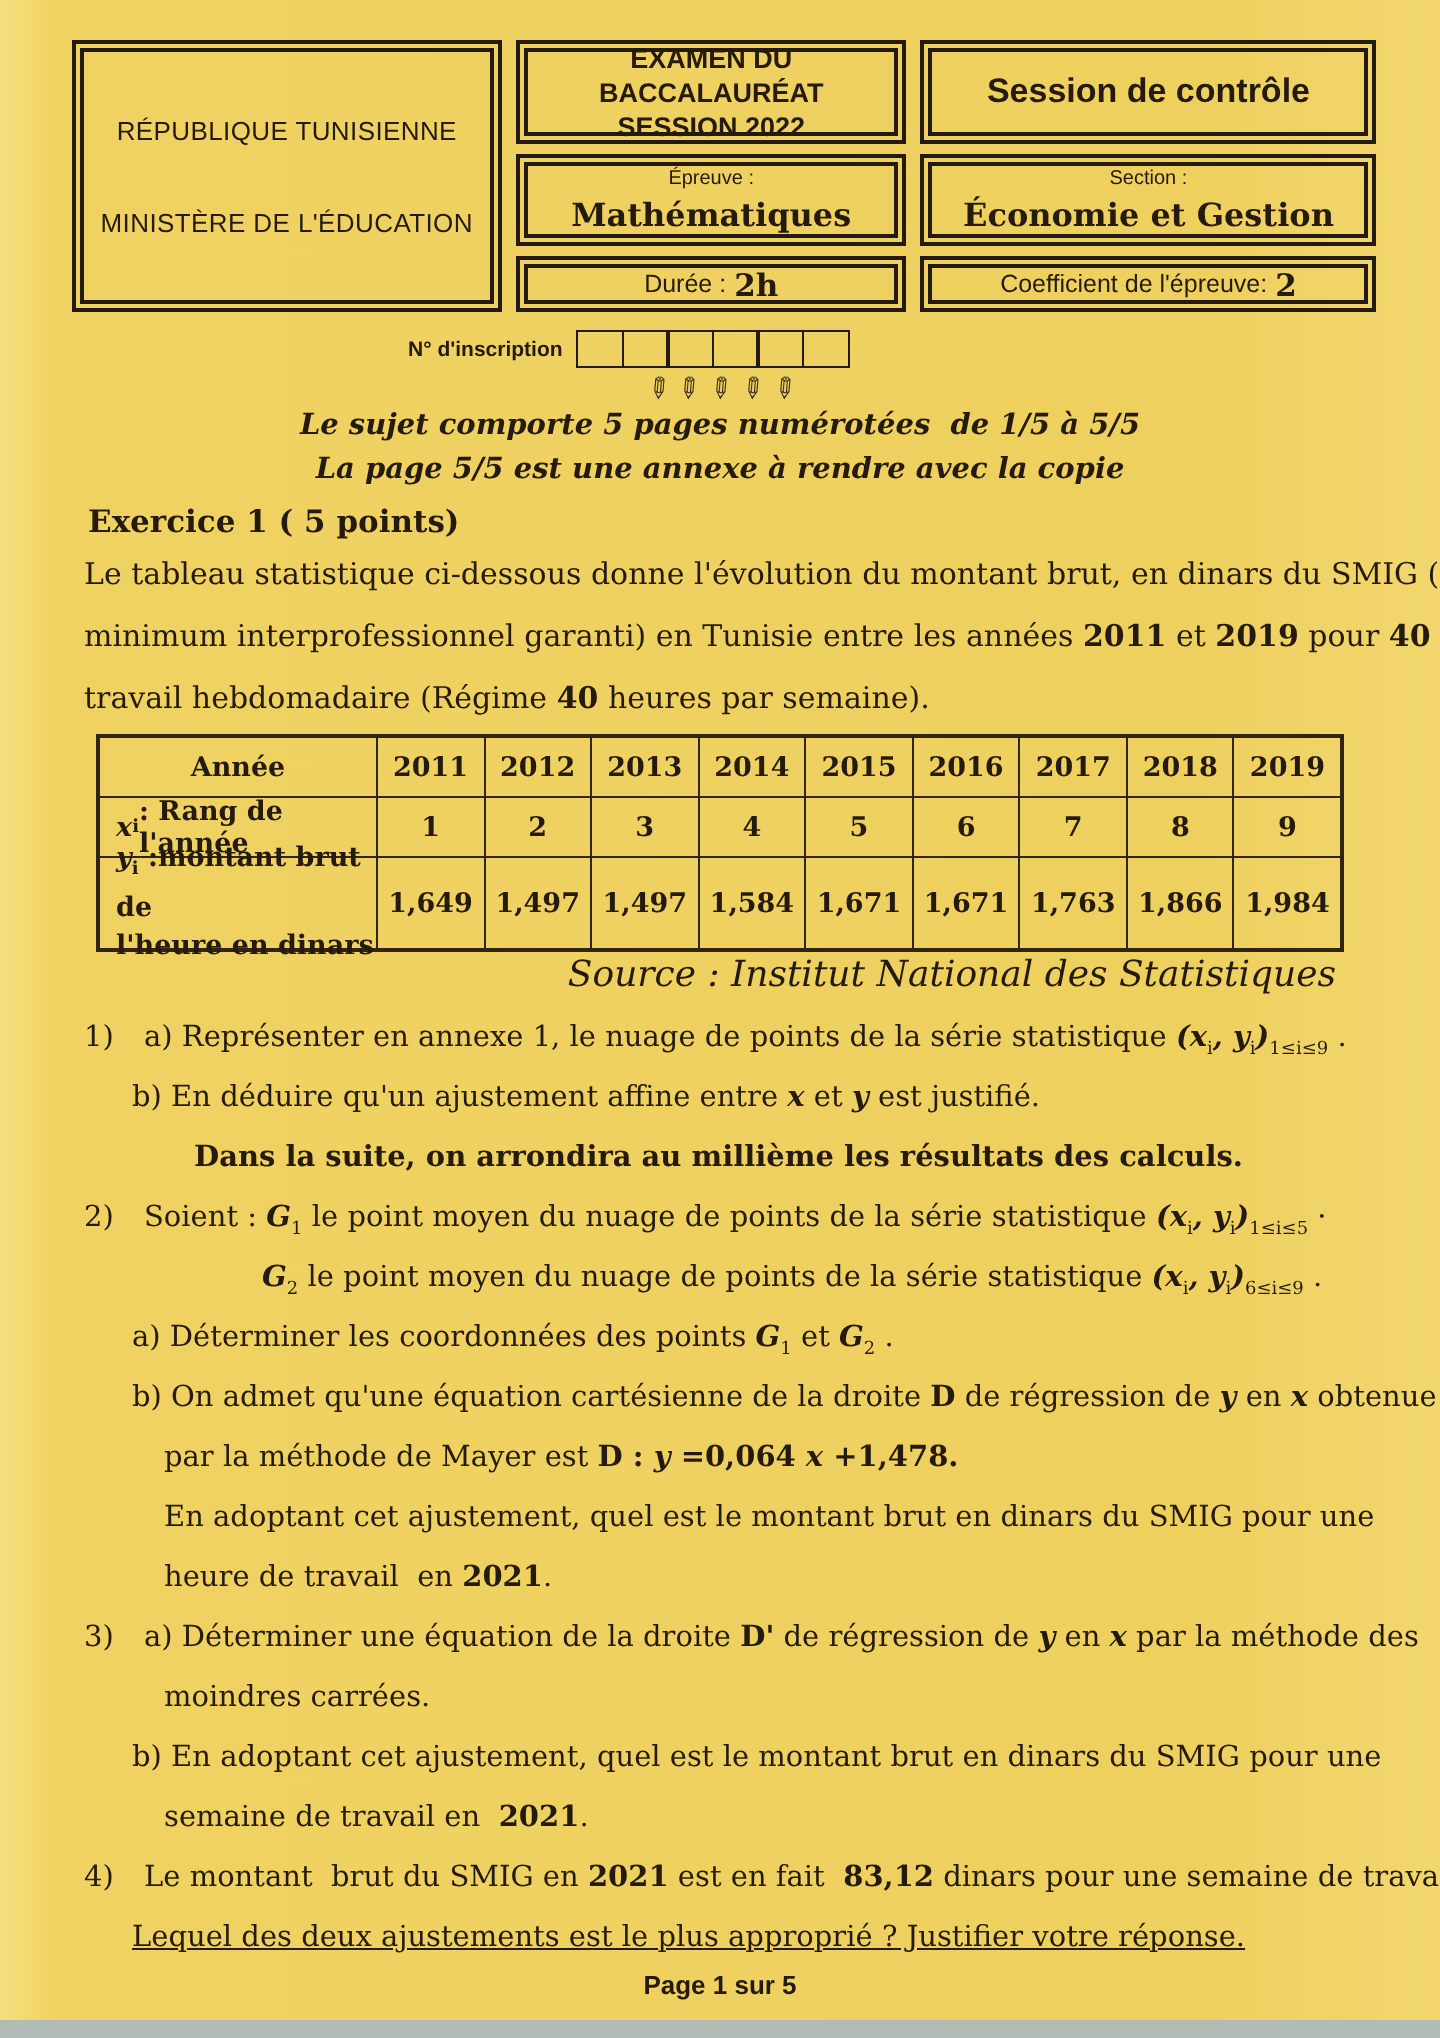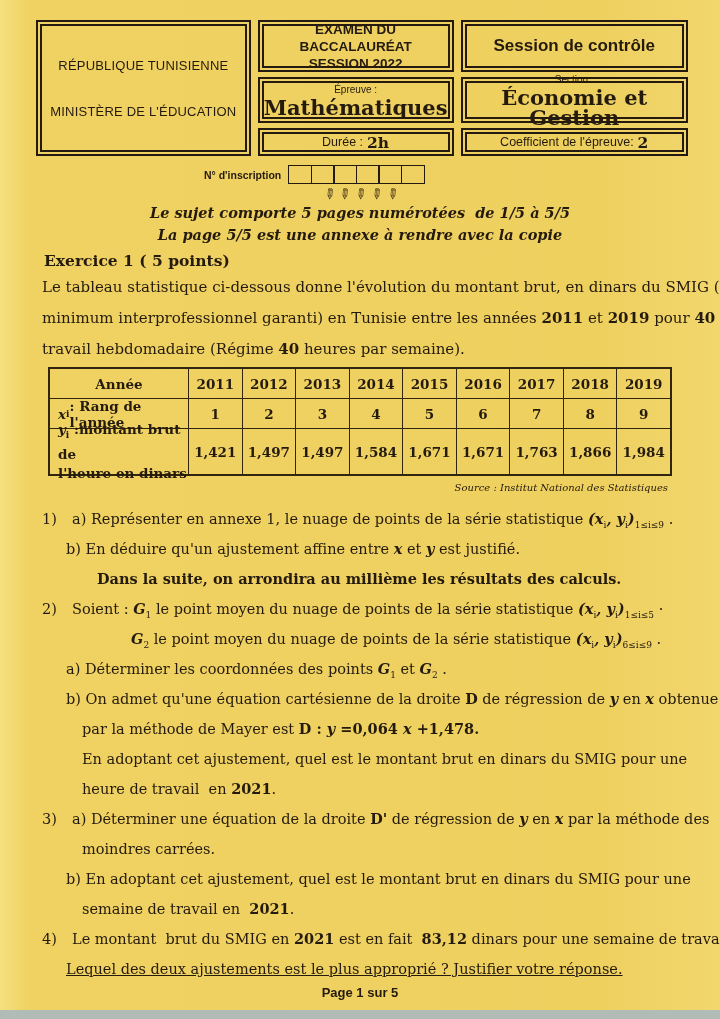--- a/index.html
+++ b/index.html
@@ -22,21 +22,21 @@
     font-family:"Liberation Sans",sans-serif;font-weight:normal;font-size:13px;letter-spacing:.2px;}
   .hcol{display:flex;flex-direction:column;gap:5px;}
   .hcol.mid{width:197px;}
   .hcol.right{width:229px;}
   .hbox1{height:52px;display:flex;flex-direction:column;justify-content:center;align-items:center;text-align:center;}
   .hbox2{height:46px;display:flex;flex-direction:column;justify-content:center;align-items:center;text-align:center;}
   .hbox3{height:28px;display:flex;justify-content:center;align-items:center;text-align:center;}
   .exam-line{font-family:"Liberation Sans",sans-serif;font-weight:bold;font-size:13.5px;line-height:17px;}
   .session-title{font-family:"Liberation Sans",sans-serif;font-weight:bold;font-size:17px;}
   .small-label{font-family:"Liberation Sans",sans-serif;font-size:10px;line-height:16px;}
-  .serif-value{font-weight:bold;font-size:21px;line-height:20px;}
+  .serif-value{font-weight:bold;font-size:16px;line-height:20px;}
   .inline-label{font-family:"Liberation Sans",sans-serif;font-size:12.5px;}
   .inline-value{font-weight:bold;font-size:15.5px;margin-left:4px;}
 
   
   .insc-row{display:flex;align-items:center;margin:9px 0 0 204px;height:19px;}
   .insc-label{font-family:"Liberation Sans",sans-serif;font-weight:bold;font-size:10.5px;margin-right:8px;}
   .insc-cells{display:flex;}
   .insc-cell{width:22px;height:17px;border:1.4px solid #241a10;margin-left:-1.4px;box-sizing:content-box;}
 
   
@@ -55,21 +55,21 @@
   .trow{display:grid;grid-template-columns:138px repeat(9,1fr);}
   .tcell{border-left:1.5px solid #31250f;border-top:1.5px solid #31250f;
     display:flex;align-items:center;justify-content:center;
     font-weight:bold;font-size:13.5px;box-sizing:border-box;}
   .trow .tcell:first-child{border-left:none;}
   .trow.r1 .tcell{border-top:none;height:29px;}
   .trow.r2 .tcell{height:30px;}
   .trow.r3 .tcell{height:46px;}
   .rowlabel{justify-content:flex-start;padding-left:8px;}
   .yl{flex-direction:column;align-items:flex-start;justify-content:center;line-height:19px;}
-  .source{margin:4px 52px 0 0;text-align:right;font-style:italic;font-size:10px;height:16px;line-height:16px;}
+  .source{margin:4px 52px 0 0;text-align:right;font-style:italic;font-size:18px;height:16px;line-height:16px;}
 
   
   .qbody{margin:8px 0 0 42px;font-size:14.5px;}
   .qbody .line{height:30px;line-height:30px;white-space:pre;}
   .p-t{font-weight:normal;}
   .p-b{font-weight:bold;}
   .p-m{font-weight:bold;font-style:italic;}
   .p-s{font-size:9px;vertical-align:-4px;}
   .p-num{display:inline-block;width:30px;}
 
@@ -167,21 +167,21 @@
         <div class="tcell">6</div>
         <div class="tcell">7</div>
         <div class="tcell">8</div>
         <div class="tcell">9</div>
       </div>
     <div class="trow r3">
       <div class="tcell rowlabel yl">
         <div><span class="p-m">y</span><span class="p-s">i</span><span> :montant brut de</span></div>
         <div>l'heure en dinars</div>
       </div>
-    <div class="tcell">1,421</div>
+    <div class="tcell">1,649</div>
         <div class="tcell">1,497</div>
         <div class="tcell">1,497</div>
         <div class="tcell">1,584</div>
         <div class="tcell">1,671</div>
         <div class="tcell">1,671</div>
         <div class="tcell">1,763</div>
         <div class="tcell">1,866</div>
         <div class="tcell">1,984</div>
       </div>
   </div>

